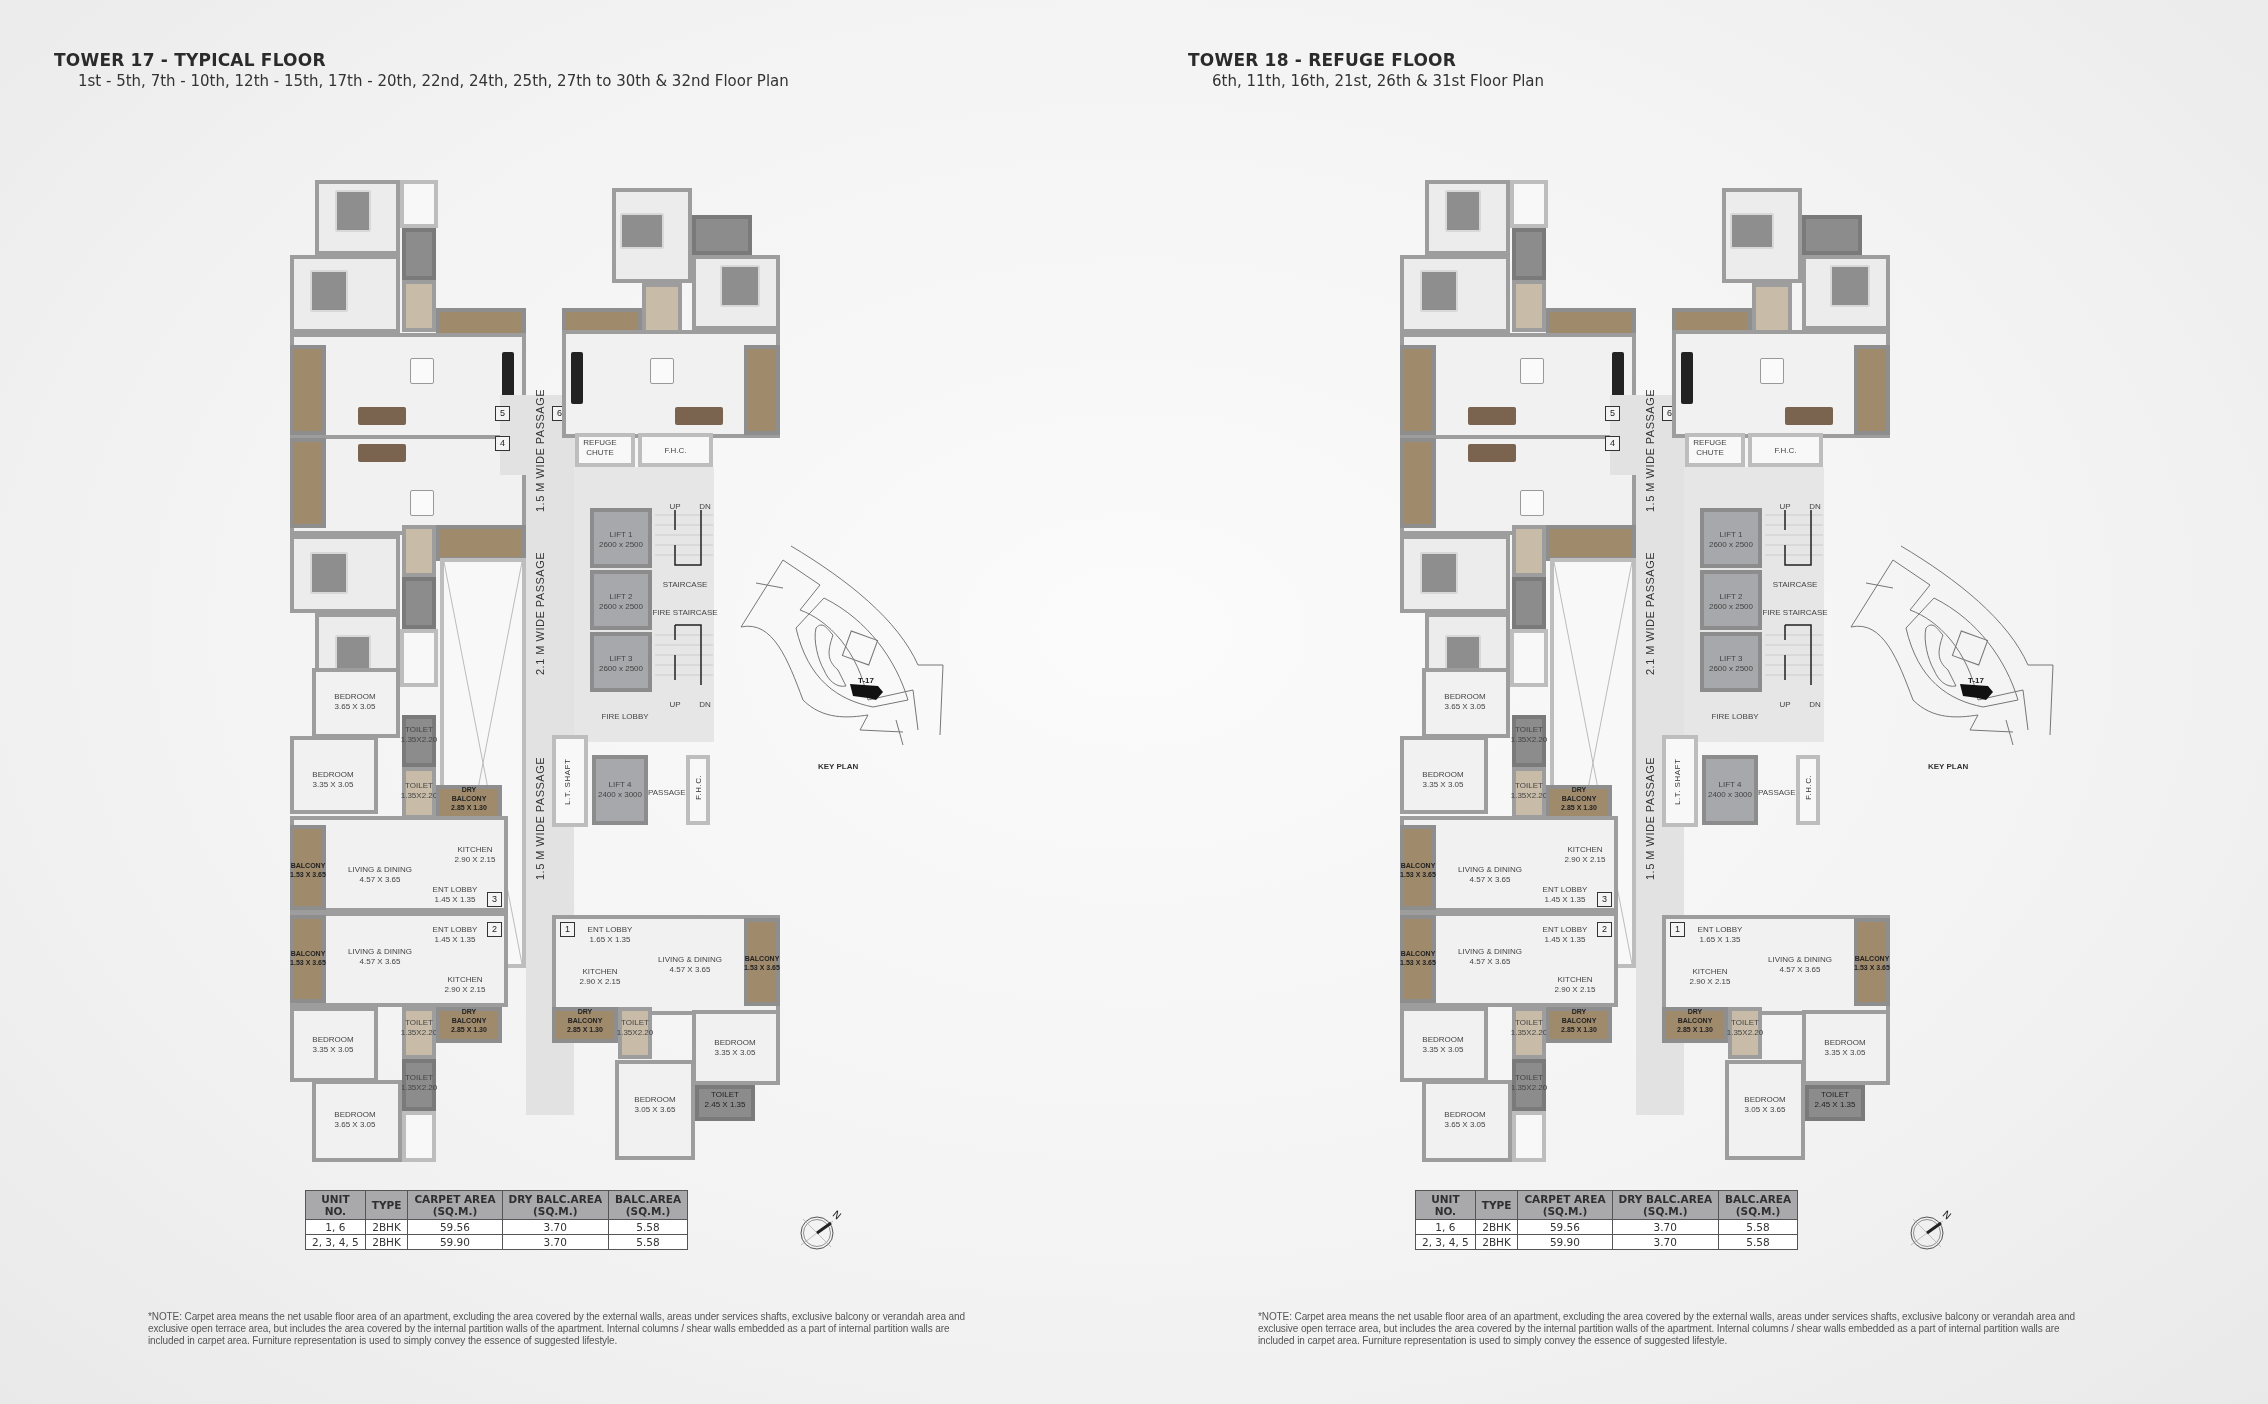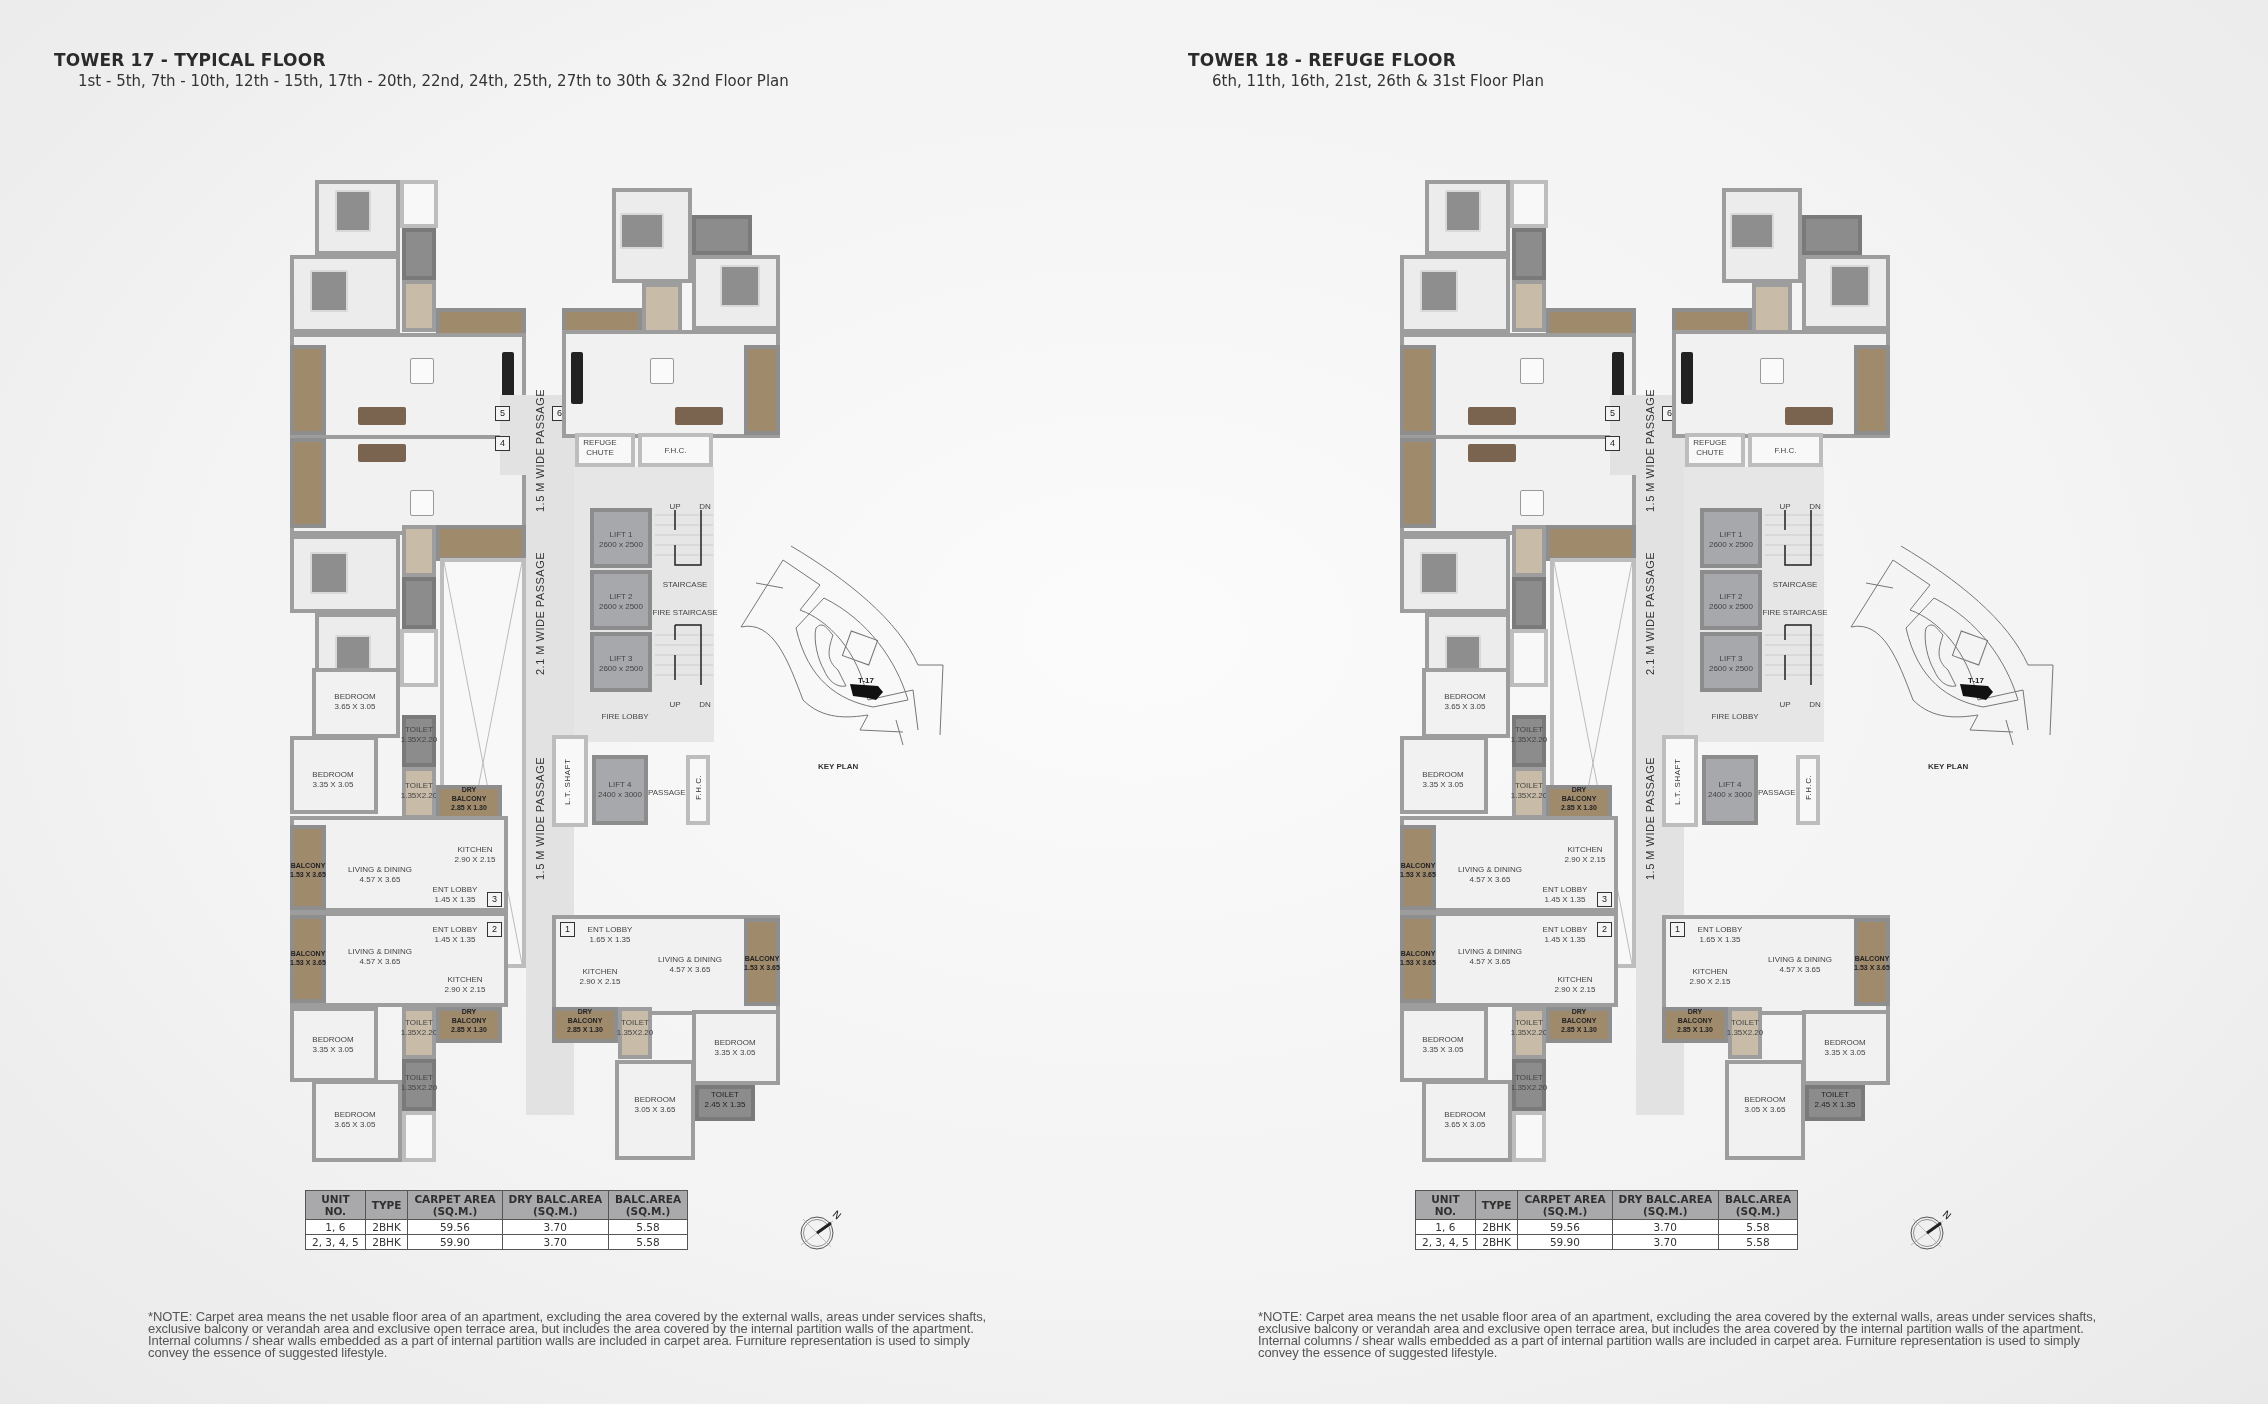--- a/index.html
+++ b/index.html
@@ -32,21 +32,21 @@
   .furn { position:absolute; background:#7a6450; border-radius:2px; }
   .furn.bed { background:#8e8e8e; border:2px solid #d8d8d8; }
   .furn.table { background:#fafafa; border:1px solid #999; }
   table.area { position:absolute; left:305px; top:1190px; border-collapse:collapse; font-family:"DejaVu Sans", sans-serif;
     font-size:10.5px; color:#333; background:#fff; }
   table.area th { background:#a9a9ab; color:#2f2f2f; font-weight:bold; padding:2px 6px; border:1px solid #555; line-height:1.15; }
   table.area td { text-align:center; padding:1px 6px; border:1px solid #555; }
   .compass { position:absolute; left:795px; top:1205px; width:50px; height:50px; }
   .keyplan { position:absolute; left:728px; top:540px; width:230px; height:240px; }
   .keylbl { position:absolute; left:818px; top:762px; font-size:8px; font-weight:bold; color:#333; }
-  .note { position:absolute; left:148px; top:1311px; width:840px; font-size:13px; line-height:12px; color:#555;
+  .note { position:absolute; left:148px; top:1311px; width:840px; font-size:10px; line-height:12px; color:#555;
     font-family:"Liberation Sans", sans-serif; letter-spacing:-0.1px; }
 </style>
 </head>
 <body>
 
 <div class="sheet left" id="sheet0">
   <div class="title">TOWER 17 - TYPICAL FLOOR</div>
   <div class="subtitle">1st - 5th, 7th - 10th, 12th - 15th, 17th - 20th, 22nd, 24th, 25th, 27th to 30th &amp; 32nd Floor Plan</div>
 
   <div class="plan">

